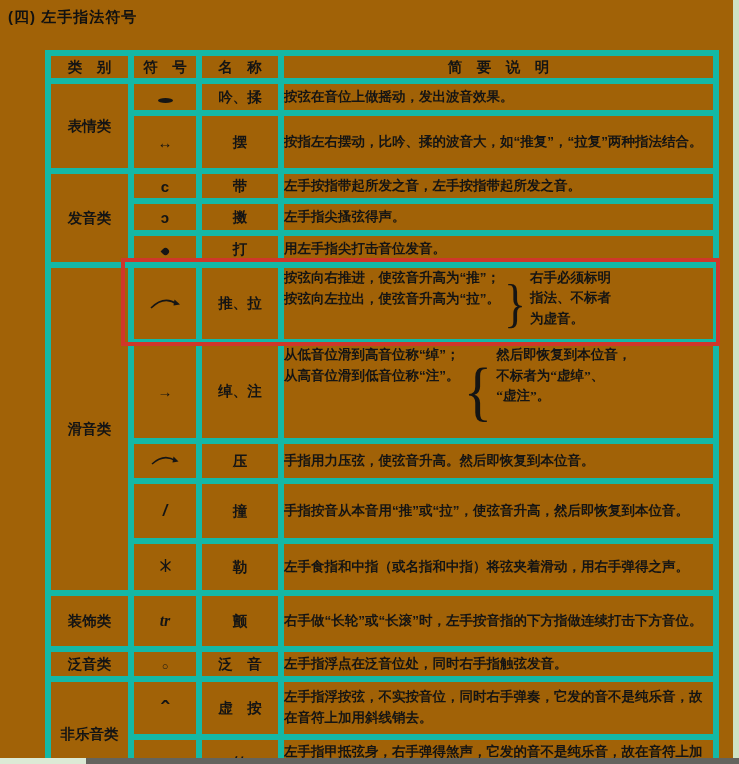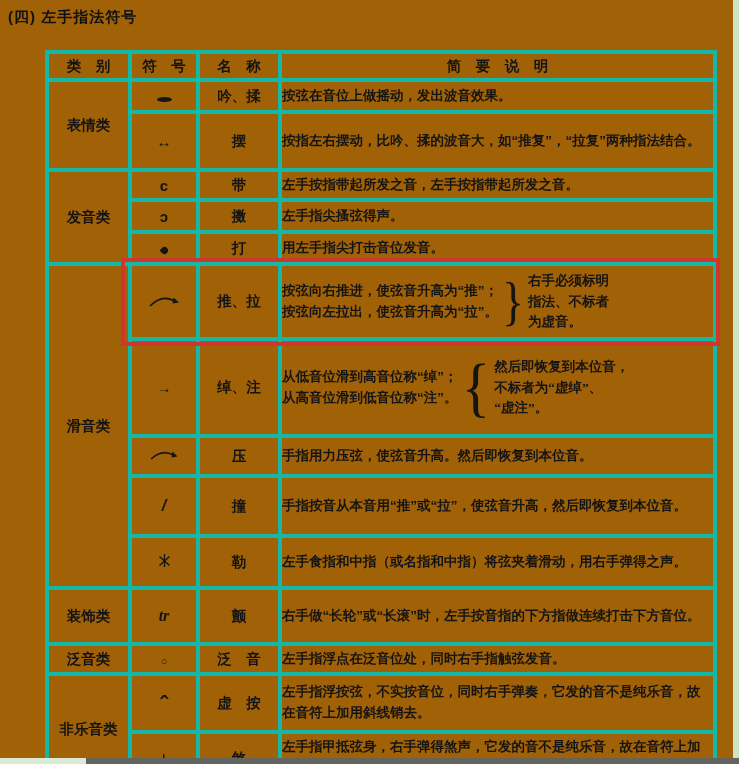--- a/index.html
+++ b/index.html
@@ -8,38 +8,38 @@
 
   
   .edge-right{position:absolute;top:0;right:0;width:6px;height:764px;background:#cfe3c5;}
   .edge-bottom-dark{position:absolute;left:86px;bottom:0;width:653px;height:6px;background:#64645e;}
   .edge-bottom-green{position:absolute;left:0;bottom:0;width:86px;height:6px;background:#dcead5;}
 
   .doc-title{position:absolute;left:8px;top:8px;font-size:15px;font-weight:bold;color:#111;letter-spacing:1px;}
 
   table.sym{position:absolute;left:45px;top:50px;width:668px;border-collapse:collapse;table-layout:fixed;
     font-size:13.5px;color:#141414;font-weight:600;}
-  table.sym td,table.sym th{border:4px solid #14b8a6;vertical-align:middle;padding:0;overflow:hidden;}
+  table.sym td,table.sym th{border:6px solid #14b8a6;vertical-align:middle;padding:0;overflow:hidden;}
   table.sym th{font-size:14.5px;font-weight:bold;text-align:center;}
   td.cat{text-align:center;font-size:14.5px;}
   td.symc{text-align:center;font-size:15px;}
   td.namec{text-align:center;font-size:14.5px;border-radius:8px;}
   td.descc{text-align:left;padding:2px 8px 2px 10px;line-height:1.55;}
 
   
   .lens{display:inline-block;width:15px;height:5px;background:#151515;border-radius:50%;}
   .drop{display:inline-block;width:7px;height:7px;background:#151515;border-radius:0 50% 50% 50%;transform:rotate(-45deg);}
   .slash{font-style:italic;font-size:16px;font-weight:bold;}
   .trsym{font-family:"Liberation Serif",serif;font-style:italic;font-weight:bold;font-size:16px;margin-top:33px;}
   .circ{font-size:11px;}
   .caret{font-size:24px;line-height:10px;display:inline-block;transform:translateY(4px);}
   .tack{font-size:14px;}
 
   
-  .brace-wrap{display:flex;align-items:center;gap:4px;}
+  .brace-wrap{display:flex;gap:4px;}
   .brace{font-family:"Liberation Serif",serif;font-weight:400;color:#141414;flex:0 0 auto;}
   .brace.b2{font-size:46px;transform:scaleY(1.15);}
   .brace.b3{font-size:60px;transform:scaleY(1.1);}
   .mainlines{flex:0 0 auto;}
   .notelines{flex:0 0 auto;line-height:1.5;}
   .mainlines div{white-space:nowrap;}
   .notelines div{white-space:nowrap;font-family:Liberation Serif, serif;}
 
   
   .hl-box{position:absolute;left:121px;top:258px;width:591px;height:80px;border:4px solid #cf372a;pointer-events:none;}

